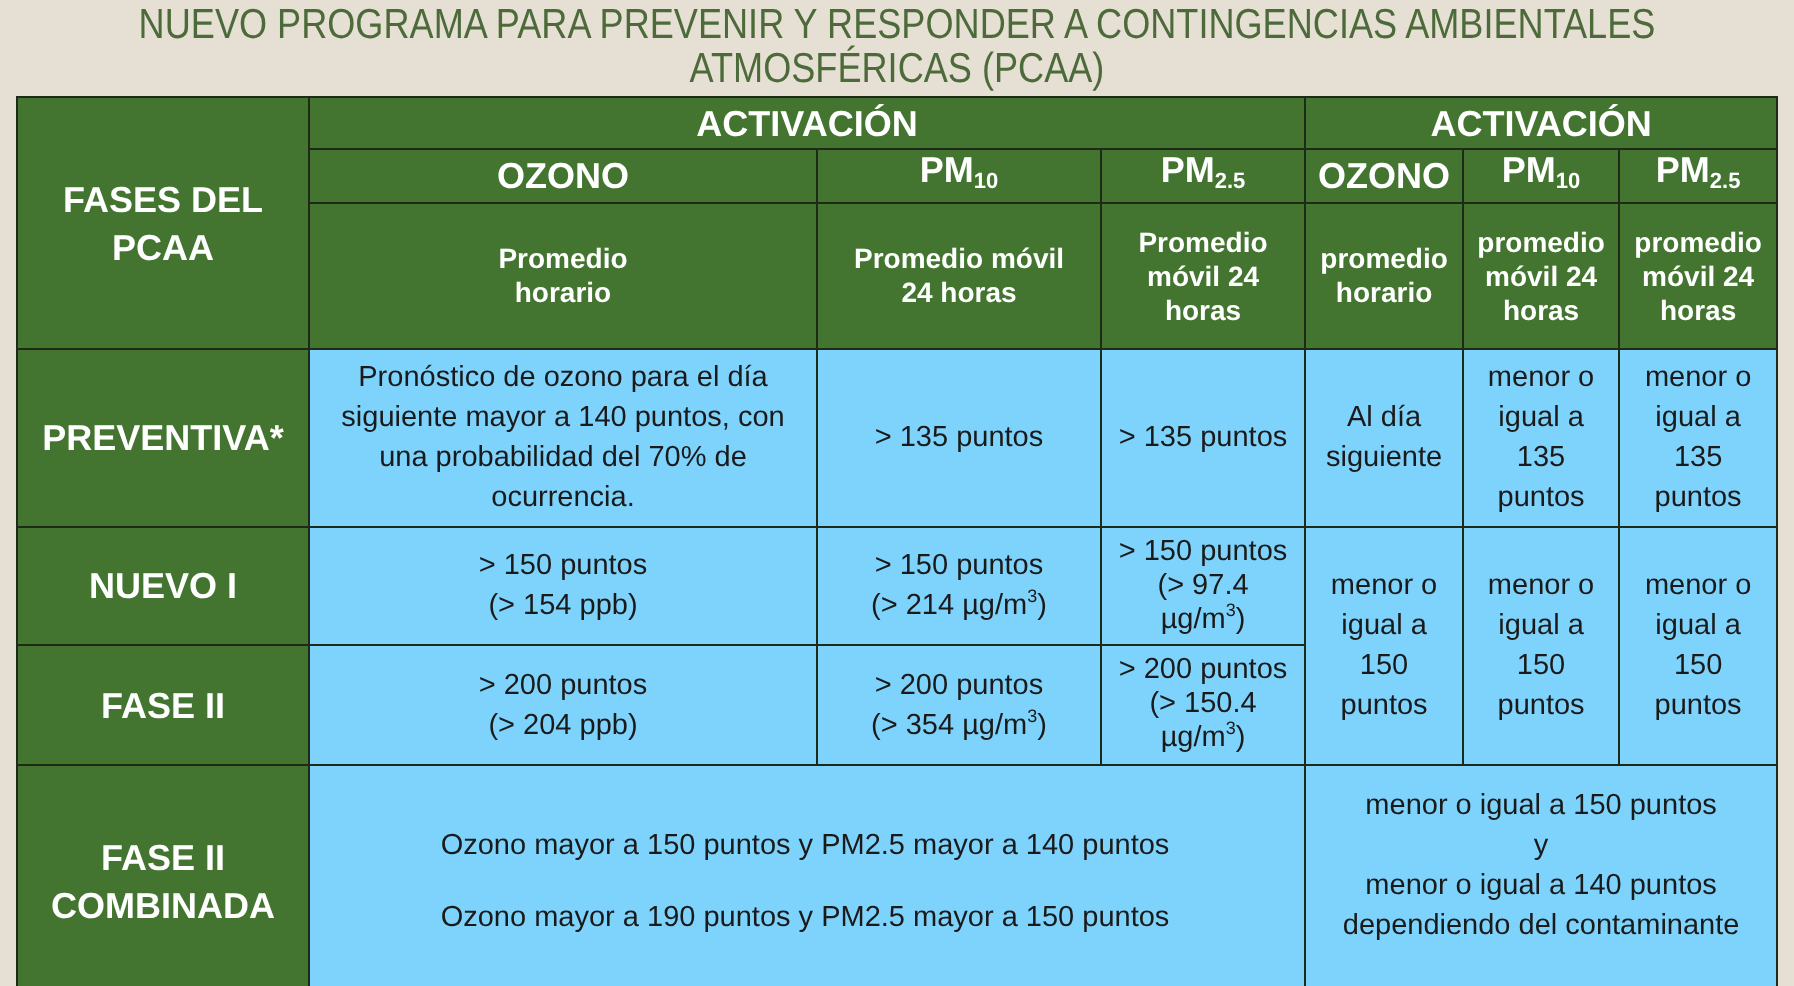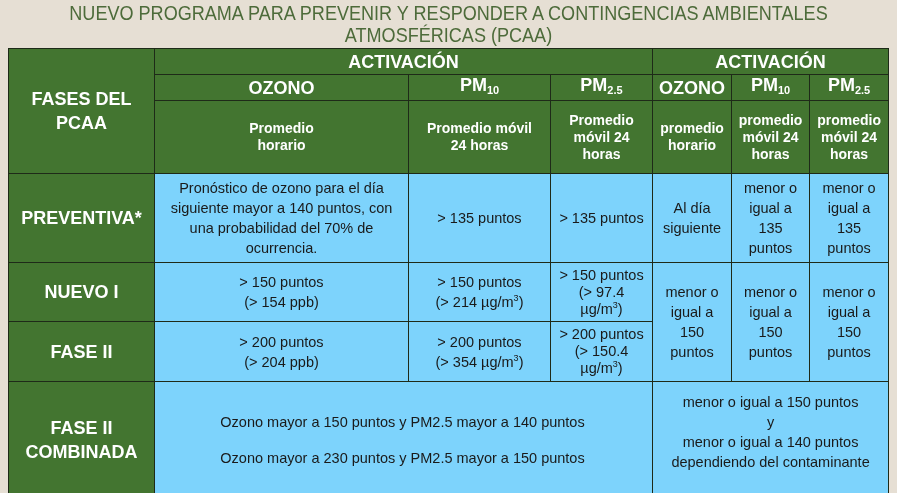--- a/index.html
+++ b/index.html
@@ -158,21 +158,21 @@
     </td>
   </tr>
 
   <tr style="height:117px">
     <td class="h phase">
       <div>FASE II</div>
       <div>COMBINADA</div>
     </td>
     <td class="c left" colspan="3" style="padding-left:0">
       <span class="combo-line">Ozono mayor a 150 puntos y PM2.5 mayor a 140 puntos</span>
-      <span class="combo-line">Ozono mayor a 230 puntos y PM2.5 mayor a 150 puntos</span>
+      <span class="combo-line">Ozono mayor a 190 puntos y PM2.5 mayor a 150 puntos</span>
     </td>
     <td class="c" colspan="3" style="vertical-align:top;padding-top:10px">
       <div>menor o igual a  150 puntos</div>
       <div>y</div>
       <div>menor o igual a 140 puntos</div>
       <div>dependiendo del contaminante</div>
     </td>
   </tr>
 </tbody>
   </table>

